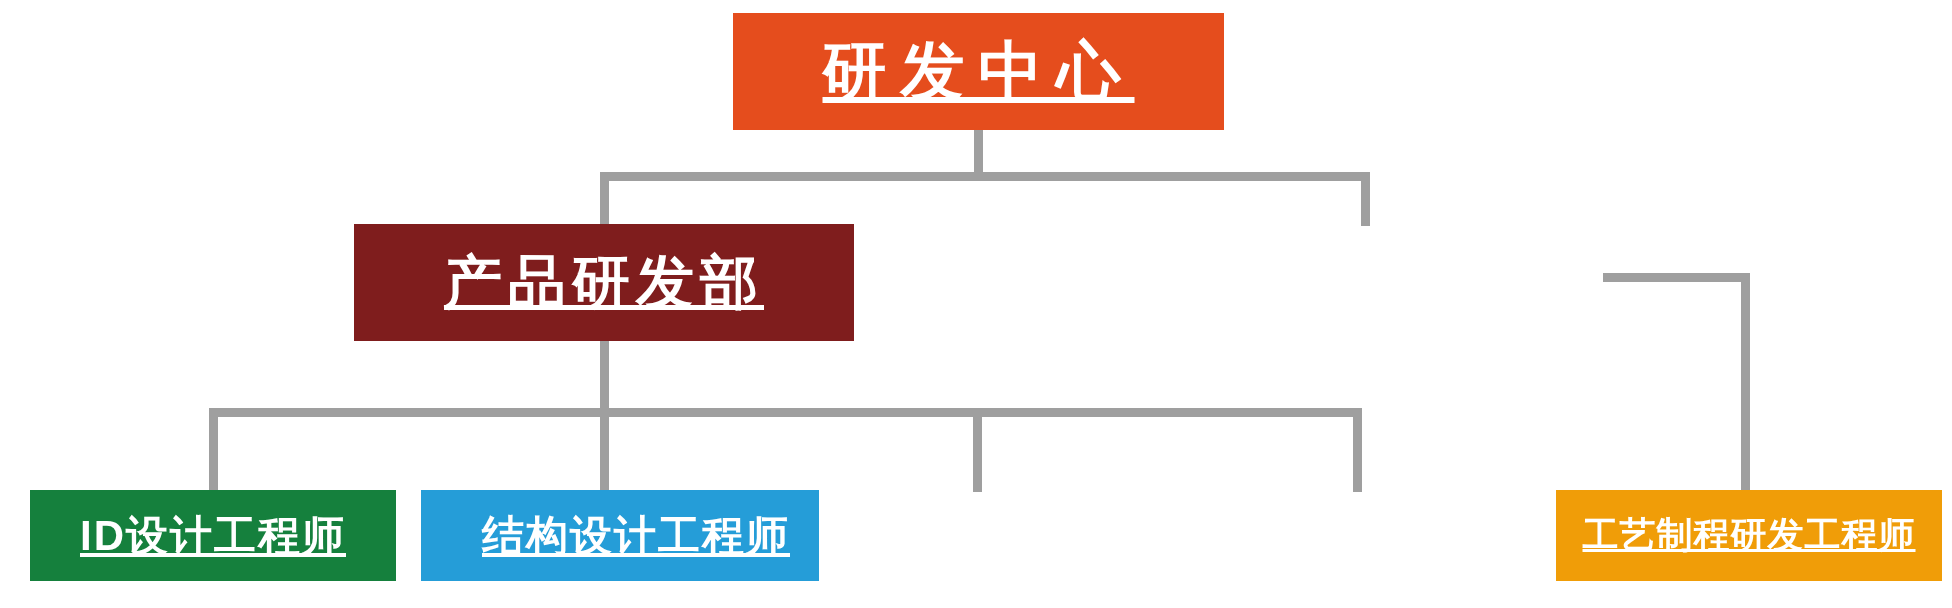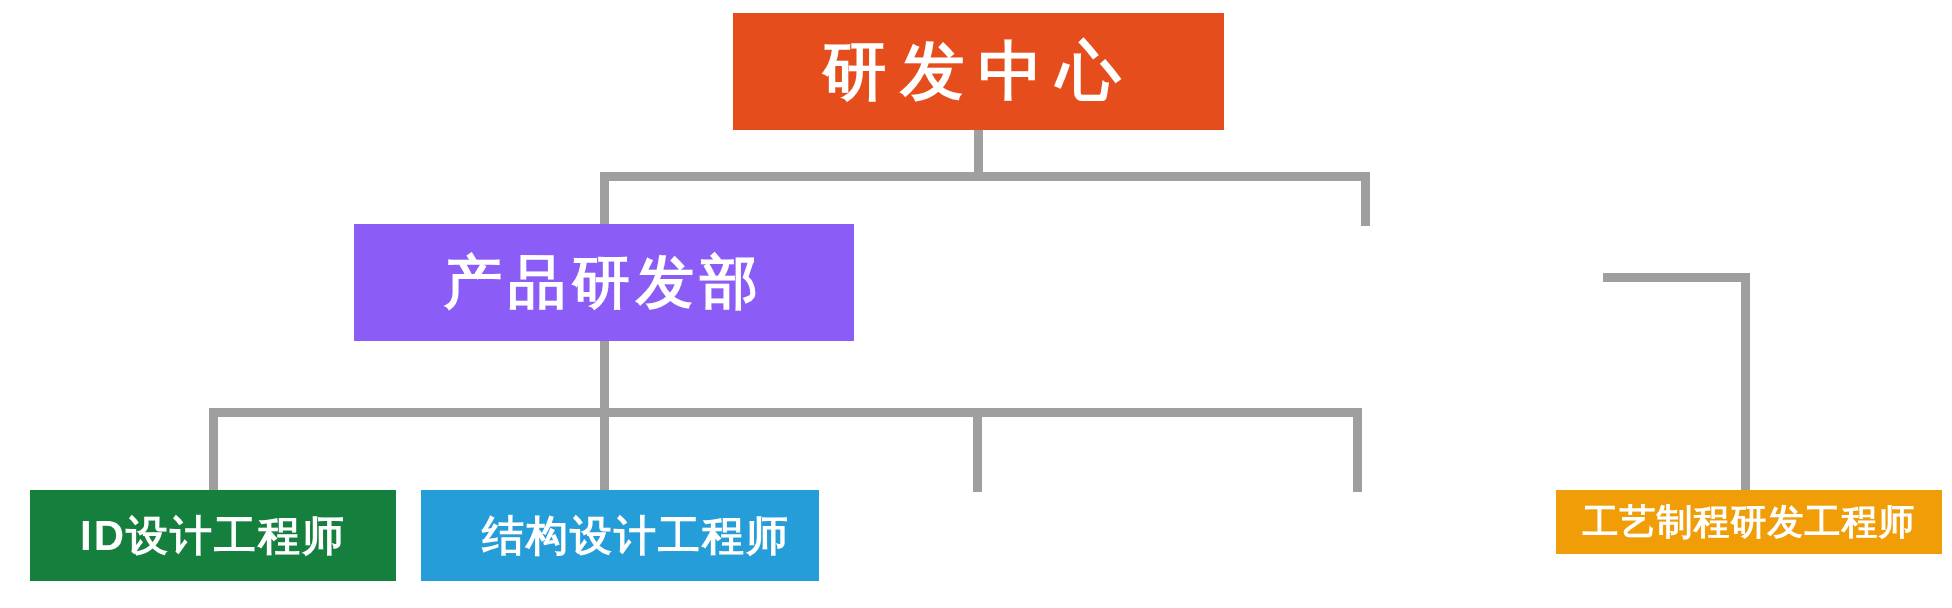--- a/index.html
+++ b/index.html
@@ -9,34 +9,35 @@
     background:#fff;
     overflow:hidden;
     font-family:"Liberation Sans","DejaVu Sans",sans-serif;
   }
   .node{
     position:absolute;
     display:flex;align-items:center;justify-content:center;
     color:#fff;font-weight:bold;
     text-align:center;white-space:nowrap;
     z-index:2;
+    text-decoration:underline;
   }
   .line{position:absolute;z-index:1;}
 
   
   .n-root{left:733px;top:13px;width:491px;height:117px;font-size:64px;letter-spacing:14px;}
   
   .n-l2a{left:354px;top:224px;width:500px;height:117px;font-size:58px;letter-spacing:6px;}
   .n-l2b{left:1123px;top:224px;width:484px;height:117px;font-size:58px;letter-spacing:6px;}
   
   .n-b1{left:30px;top:490px;width:366px;height:91px;font-size:42px;letter-spacing:2px;}
   .n-b2{left:421px;top:490px;width:366px;height:91px;font-size:42px;letter-spacing:2px;}
   .n-b3{left:795px;top:490px;width:366px;height:91px;font-size:42px;letter-spacing:2px;}
   .n-b4{left:1175px;top:490px;width:366px;height:91px;font-size:42px;letter-spacing:2px;}
-  .n-b5{left:1556px;top:490px;width:386px;height:64px;font-size:36px;letter-spacing:1px;}
+  .n-b5{left:1556px;top:490px;width:386px;height:91px;font-size:36px;letter-spacing:1px;}
 
   
   .c-root-stub {left:974px; top:129px;width:9px;  height:52px;}
   .c-h1        {left:600px; top:172px;width:770px;height:9px;}
   .c-v-l2a     {left:600px; top:172px;width:9px;  height:54px;}
   .c-v-l2b     {left:1361px;top:172px;width:9px;  height:54px;}
   .c-product-v {left:600px; top:340px;width:9px;  height:152px;}
   .c-h2        {left:209px; top:408px;width:1153px;height:9px;}
   .c-v-b1      {left:209px; top:408px;width:9px;  height:84px;}
   .c-v-b3      {left:973px; top:408px;width:9px;  height:84px;}
@@ -56,19 +57,19 @@
   <div class="line c-product-v" style="background-color: rgb(159, 159, 159);"></div>
   <div class="line c-h2" style="background-color: rgb(159, 159, 159);"></div>
   <div class="line c-v-b1" style="background-color: rgb(159, 159, 159);"></div>
   <div class="line c-v-b3" style="background-color: rgb(159, 159, 159);"></div>
   <div class="line c-v-b4" style="background-color: rgb(159, 159, 159);"></div>
   <div class="line c-h3" style="background-color: rgb(159, 159, 159);"></div>
   <div class="line c-v-b5" style="background-color: rgb(159, 159, 159);"></div>
 
   <div class="node n-root" style="background-color: rgb(229, 77, 29);">研发中心</div>
 
-  <div class="node n-l2a" style="background-color: #8b5cf6; text-align: right;">产品研发部</div>
+  <div class="node n-l2a" style="background-color: #7f1d1d; text-align: right;">产品研发部</div>
 
   <div class="node n-b1" style="background-color: #15803d;">ID设计工程师</div>
   <div class="node n-b2" style="background-color: rgb(37, 157, 216); padding-left: 32px;">结构设计工程师</div>
   <div class="node n-b5" style="background-color: rgb(240, 157, 8);">工艺制程研发工程师</div>
 
 </div>
 
 </body></html>

